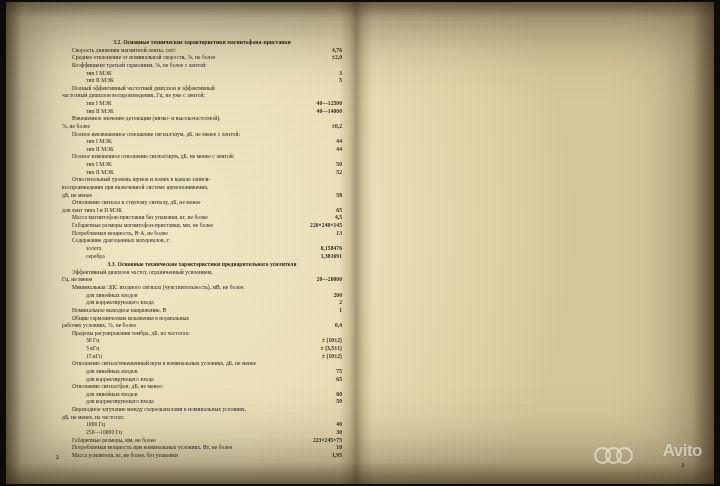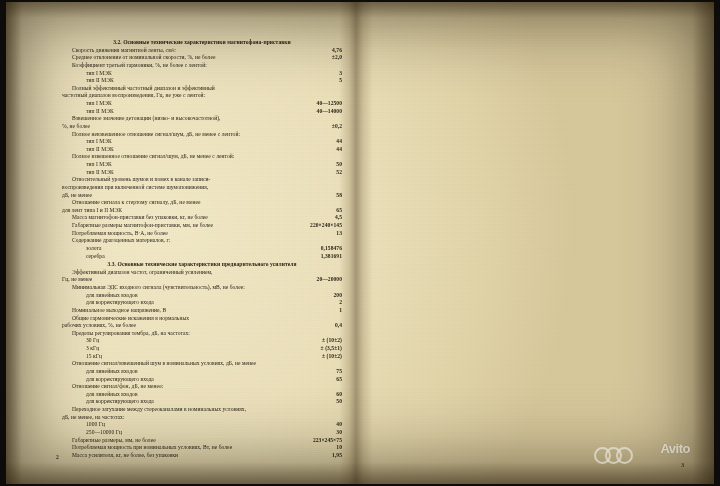--- a/index.html
+++ b/index.html
@@ -132,24 +132,24 @@
     position: absolute;
     right: 8px;
     bottom: 14px;
     width: 112px;
     height: 36px;
     pointer-events: none;
     opacity: .62;
   }
   .watermark .wm-text {
     position: absolute;
-    right: 16px;
+    right: 4px;
     top: 7px;
     font-family: "Liberation Sans", sans-serif;
-    font-size: 13px;
+    font-size: 17px;
     font-weight: bold;
     color: rgba(255,255,255,.85);
     letter-spacing: -.5px;
     text-shadow: 0 0 2px rgba(0,0,0,.25);
   }
   .watermark .wm-ring {
     position: absolute;
     border: 2.4px solid rgba(255,255,255,.8);
     border-radius: 50%;
   }

